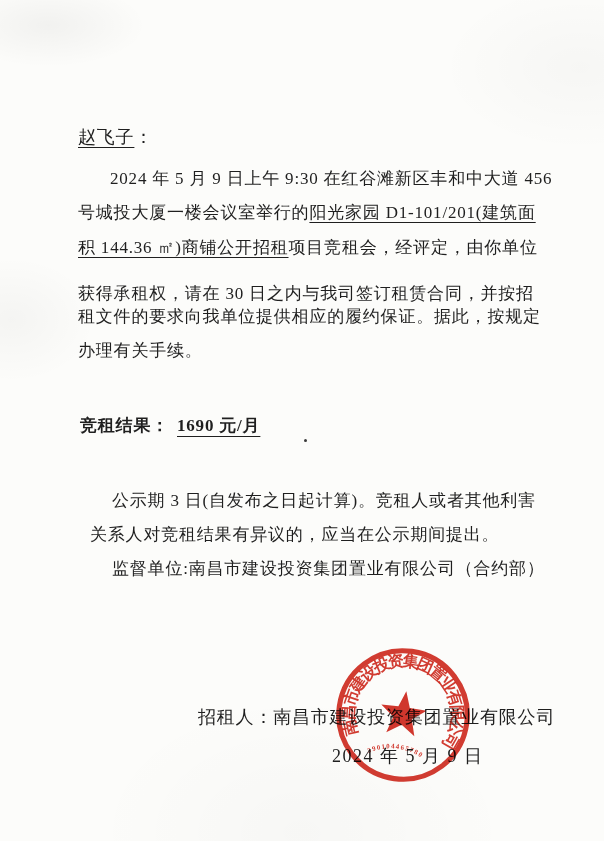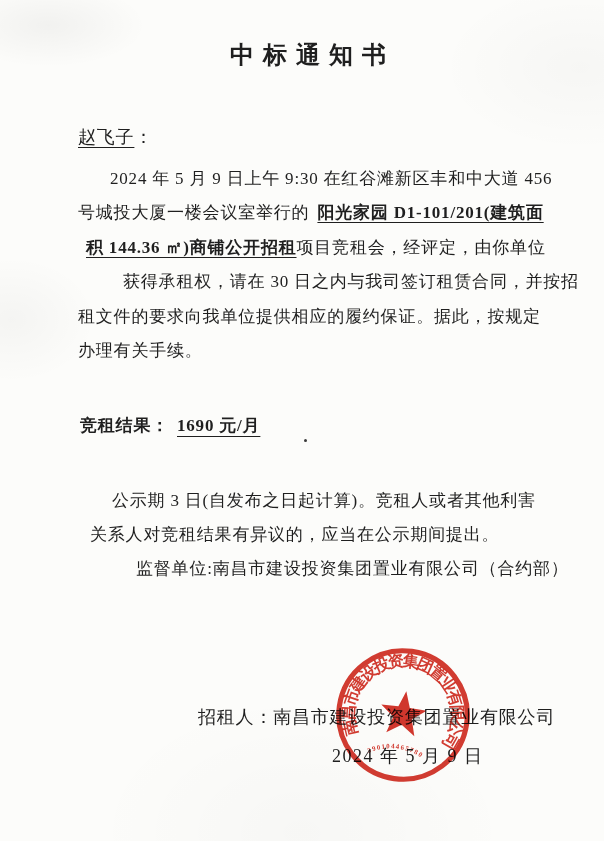--- a/index.html
+++ b/index.html
@@ -35,25 +35,24 @@
     font-weight:bold;
     letter-spacing:9px;
   }
   .bold{font-weight:bold;}
   .u{
     text-decoration:underline;
     text-underline-offset:4px;
     text-decoration-thickness:1.4px;
   }
   .em-seg{
-    font-weight:bold;
+    font-weight:normal;
     text-decoration:underline;
     text-underline-offset:4px;
     text-decoration-thickness:1.4px;
-    margin-left:8px;
   }
   .result-value{
     font-weight:bold;
     text-decoration:underline;
     text-underline-offset:5px;
     text-decoration-thickness:1.4px;
     padding:0 10px 0 4px;
     margin-left:4px;
   }
   .ink-dot{
@@ -73,50 +72,49 @@
   .seal text{
     font-family:"Liberation Serif","DejaVu Serif",serif;
     font-weight:bold;
   }
 </style>
 </head>
 <body>
 
 <div class="page">
 
-  <div class="line title" style="left:230px;top:44px;">中标通知书</div>
 
   <div class="line" style="left:78px;top:126px;font-size:18px;">
     <span class="u">赵飞子</span><span>：</span>
   </div>
 
   <div class="line" style="left:110px;top:167px;">2024 年 5 月 9 日上午 9:30 在红谷滩新区丰和中大道 456</div>
 
   <div class="line" style="left:78px;top:201px;">
     <span>号城投大厦一楼会议室举行的</span><span class="em-seg">阳光家园 D1-101/201(建筑面</span>
   </div>
 
   <div class="line" style="left:78px;top:236px;">
     <span class="em-seg">积 144.36 ㎡)商铺公开招租</span><span>项目竞租会，经评定，由你单位</span>
   </div>
 
-  <div class="line" style="left:78px;top:270px;margin-left:45px;">获得承租权，请在 30 日之内与我司签订租赁合同，并按招</div>
+  <div class="line" style="left:78px;top:282px;">获得承租权，请在 30 日之内与我司签订租赁合同，并按招</div>
 
   <div class="line" style="left:78px;top:305px;">租文件的要求向我单位提供相应的履约保证。据此，按规定</div>
 
   <div class="line" style="left:78px;top:339px;">办理有关手续。</div>
 
   <div class="line" style="left:80px;top:414px;">
     <span class="bold">竞租结果：</span><span class="result-value">1690 元/月</span>
   </div>
   <div class="ink-dot" style="left:304px;top:439px;"></div>
 
   <div class="line" style="left:112px;top:489px;">公示期 3 日(自发布之日起计算)。竞租人或者其他利害</div>
   <div class="line" style="left:90px;top:523px;">关系人对竞租结果有异议的，应当在公示期间提出。</div>
-  <div class="line" style="left:112px;top:557px;margin-left:24px;">监督单位:南昌市建设投资集团置业有限公司（合约部）</div>
+  <div class="line" style="left:112px;top:557px;">监督单位:南昌市建设投资集团置业有限公司（合约部）</div>
 
   <div class="line" style="left:198px;top:706px;font-size:18px;">招租人：南昌市建设投资集团置业有限公司</div>
   <div class="line" style="left:332px;top:745px;font-size:18px;letter-spacing:1.5px;">2024 年 5 月 9 日</div>
 
   <svg class="seal" viewBox="0 0 200 200">
     <defs>
       <path id="seal-arc-top" d="M 43.8,136.5 A 67,67 0 1 1 156.2,136.5" fill="none"></path>
       <path id="seal-arc-bottom" d="M 55.3,161.5 A 76,76 0 0 1 144.7,161.5" fill="none"></path>
     </defs>
     <circle cx="100" cy="100" r="88" fill="none" stroke-width="7" stroke-opacity="0.93" stroke="#cf2318"></circle>

